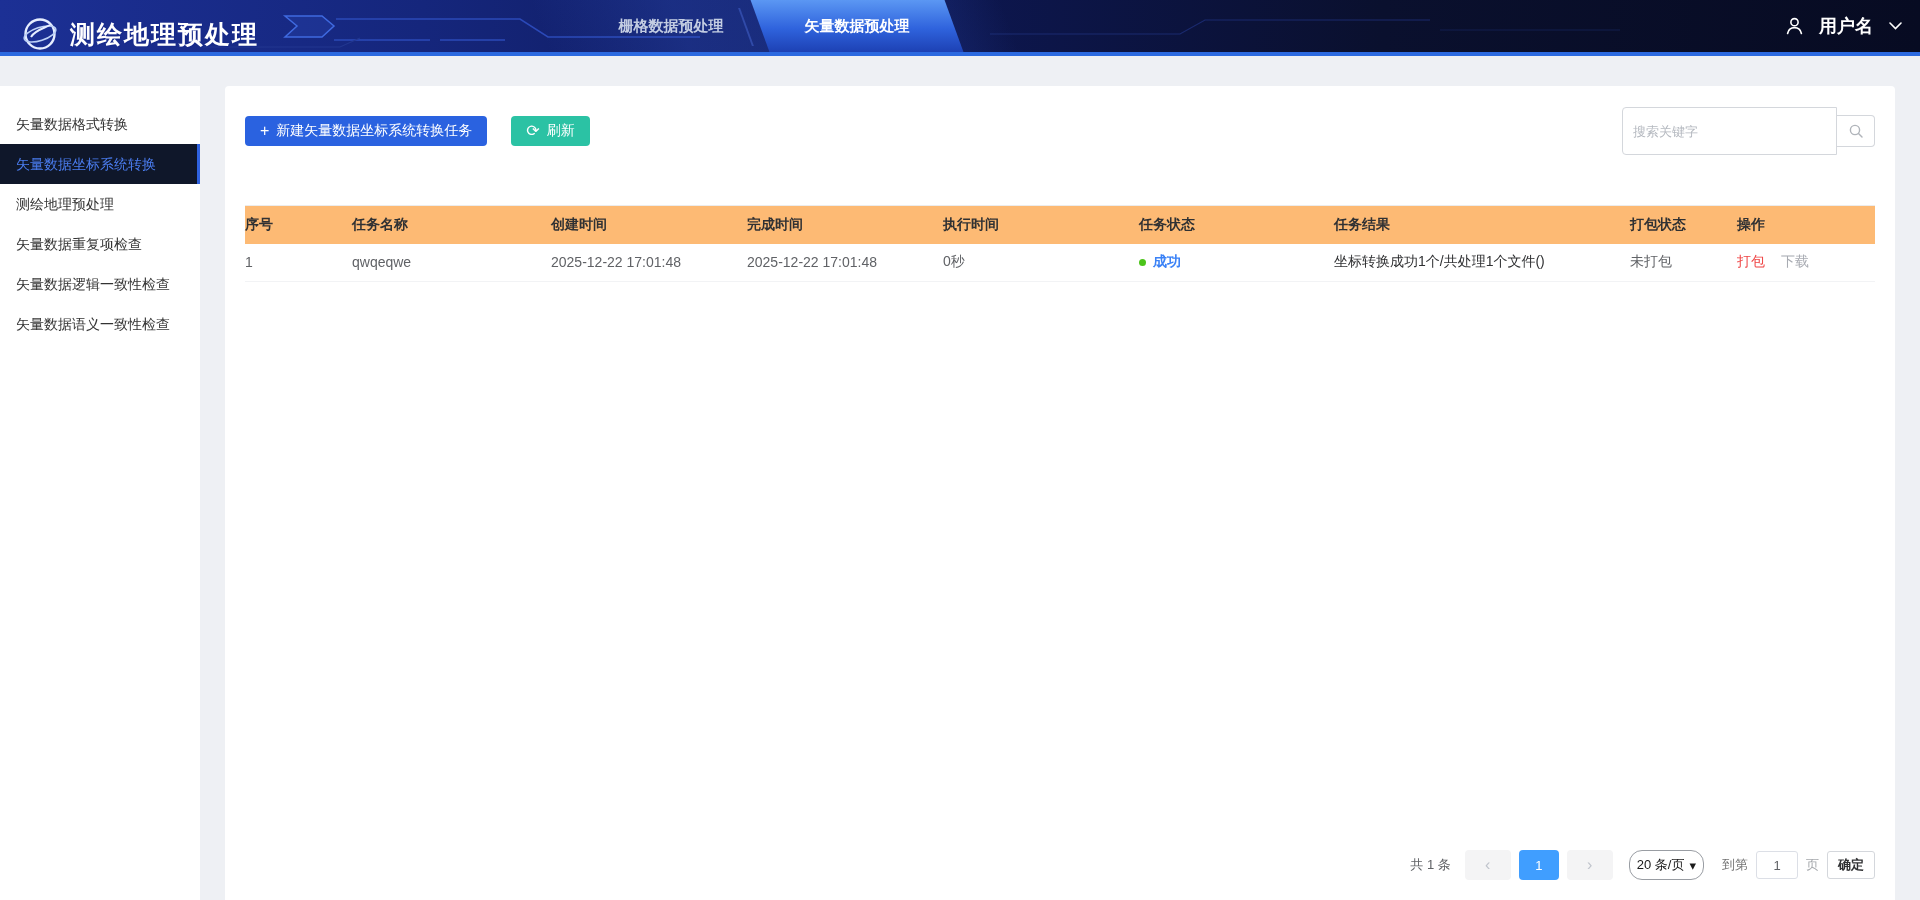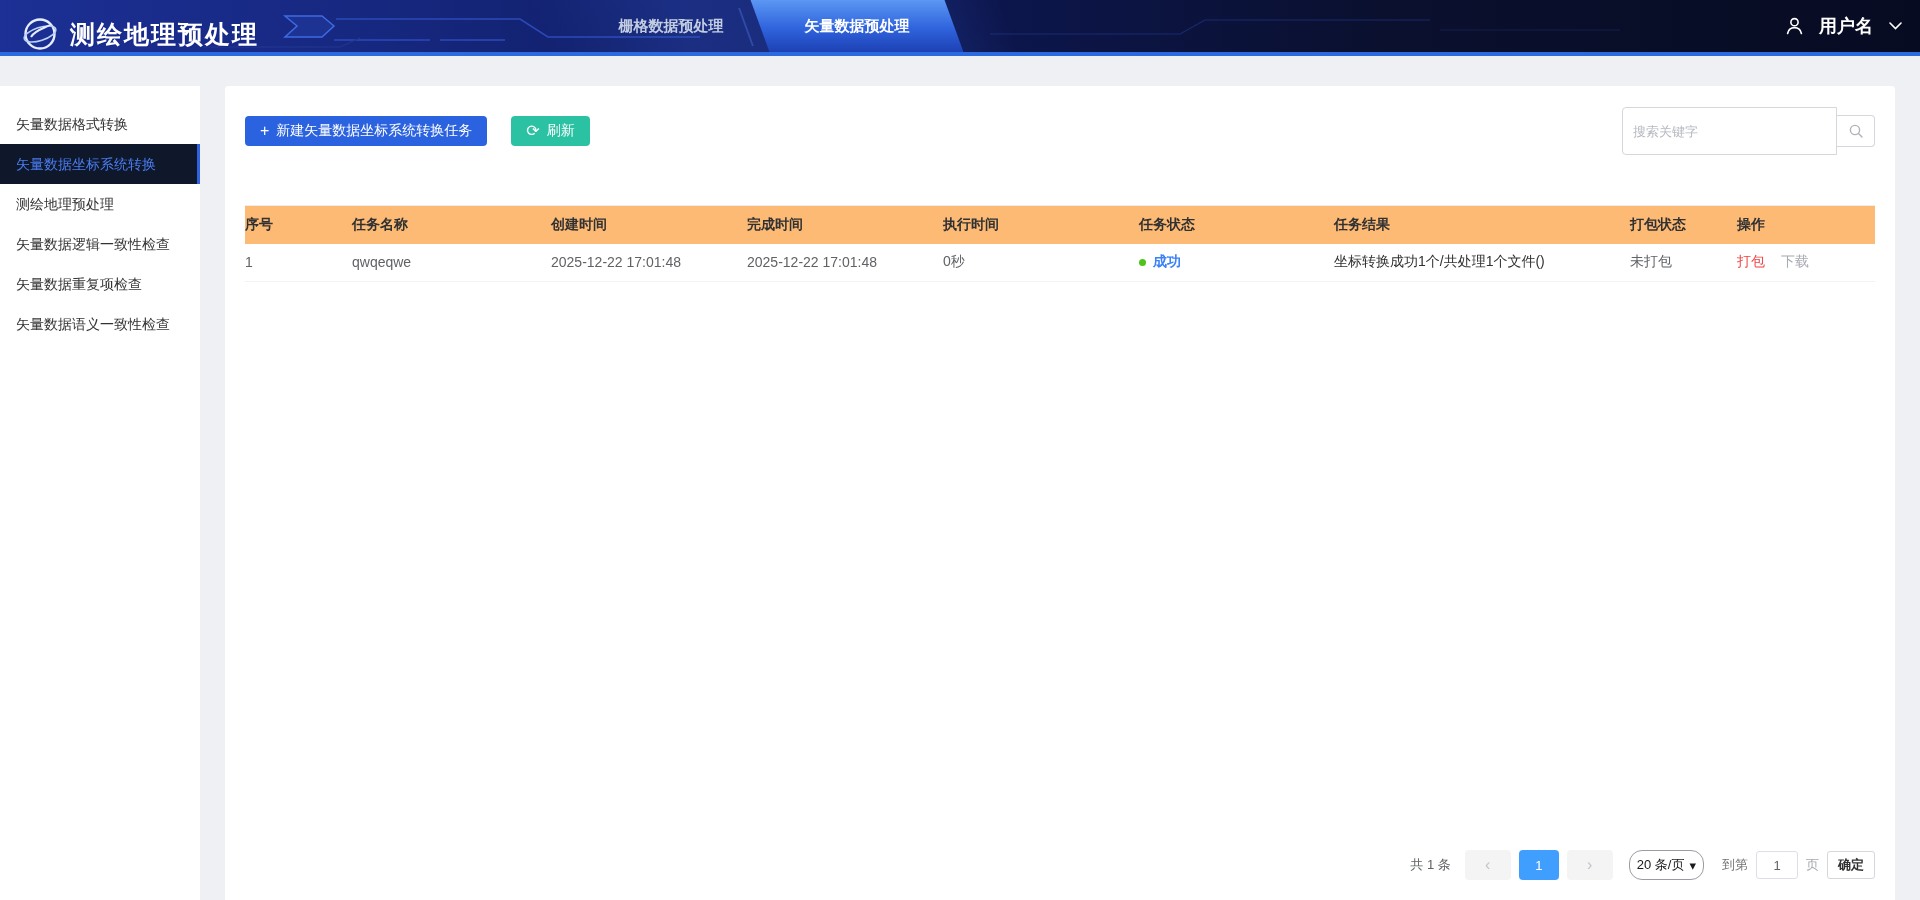--- a/index.html
+++ b/index.html
@@ -116,22 +116,22 @@
     <svg width="13" height="8" viewBox="0 0 13 8" fill="none" xmlns="http://www.w3.org/2000/svg">
       <path d="M1 1 L6.5 6.5 L12 1" stroke="#ffffff" stroke-width="1.6" stroke-linecap="round"></path>
     </svg>
   </div>
 </div>
 
 <div class="sidebar">
   <div class="side-item">矢量数据格式转换</div>
   <div class="side-item active">矢量数据坐标系统转换</div>
   <div class="side-item">测绘地理预处理</div>
+  <div class="side-item">矢量数据重复项检查</div>
   <div class="side-item">矢量数据逻辑一致性检查</div>
-  <div class="side-item">矢量数据重复项检查</div>
   <div class="side-item">矢量数据语义一致性检查</div>
 </div>
 
 <div class="main">
   <div class="card">
 
     <div class="toolbar">
       <div class="toolbar-left">
         <button class="btn btn-primary">
           <span class="glyph">+</span>

